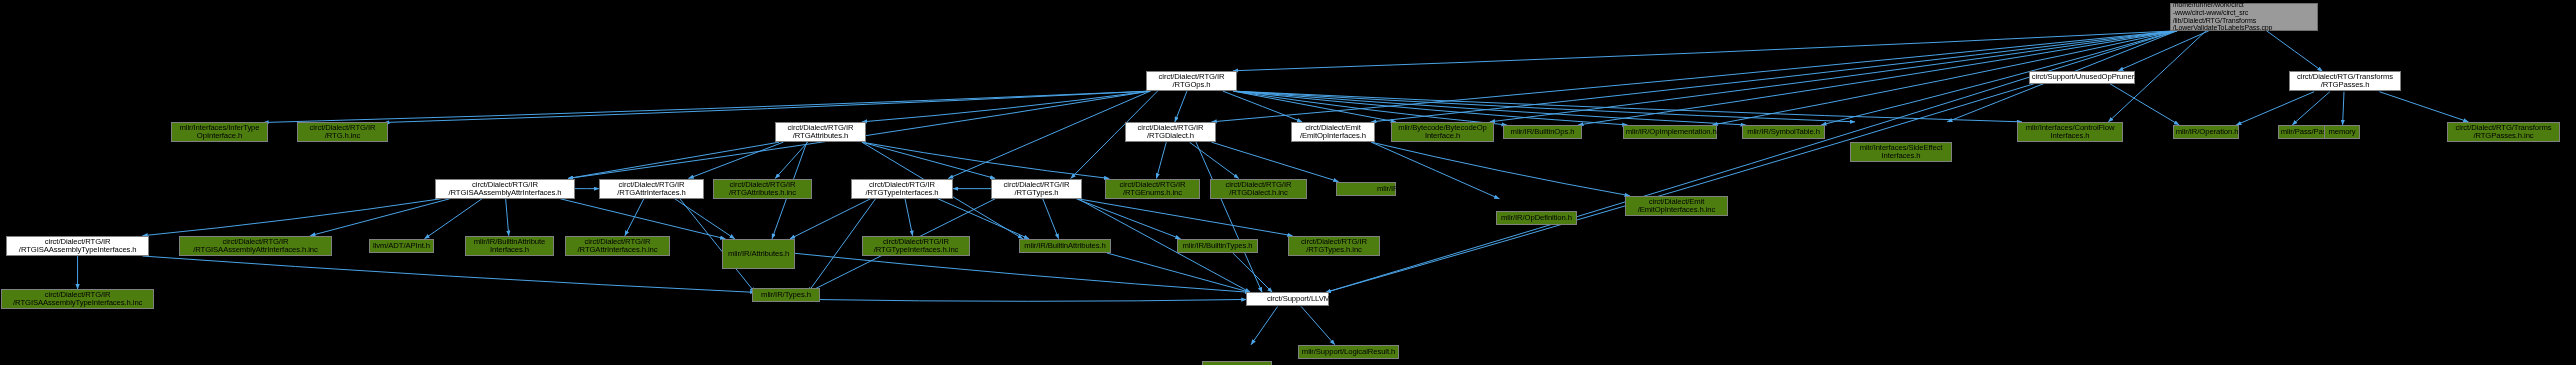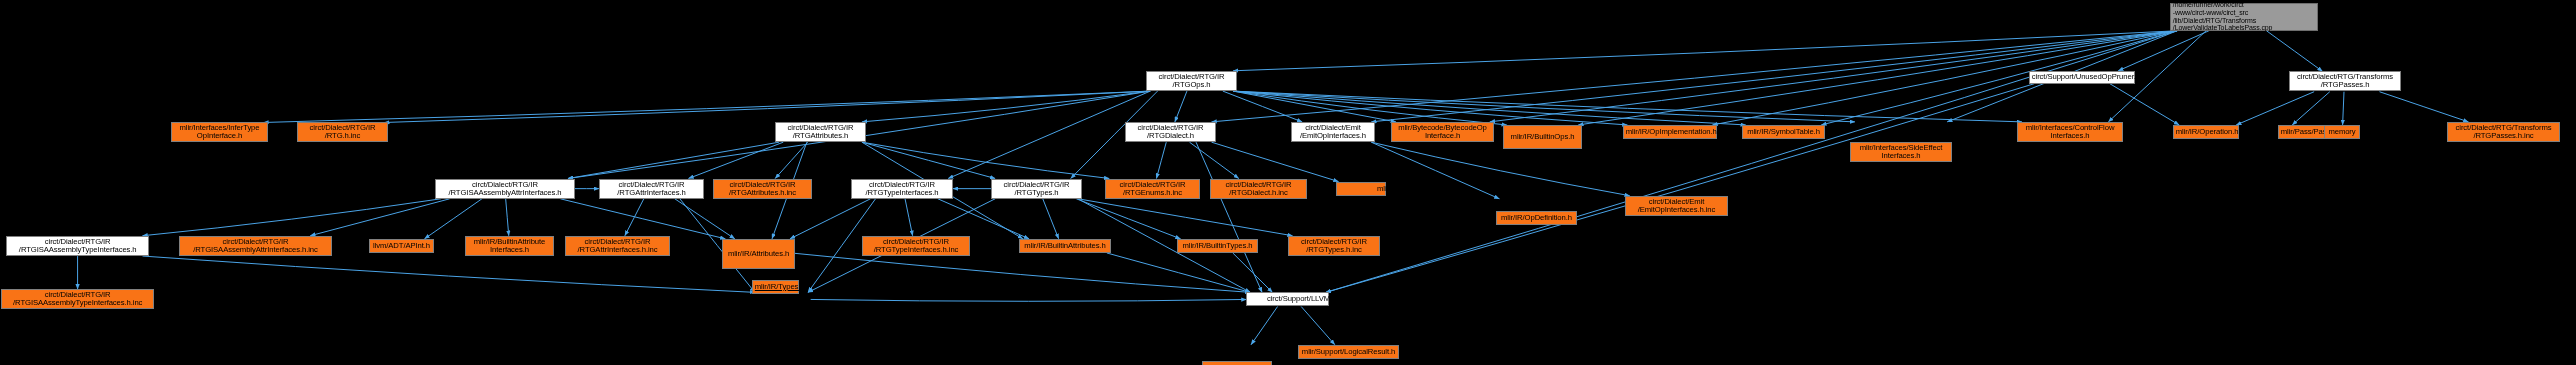--- a/index.html
+++ b/index.html
@@ -34,21 +34,21 @@
     background: #ffffff;
     color: #000000;
     font-size: 7.7px;
     line-height: 1.12;
     letter-spacing: -0.1px;
     padding: 0.6px 1.8px;
     white-space: pre-line;
     z-index: 5;
   }
   .node.ext {
-    background: #f97316;
+    background: #4d7c0f;
   }
   .node.root {
     background: #9a9a9a;
     border: 0.6px solid #6e6e6e;
     font-size: 7px;
     text-align: left;
     justify-content: flex-start;
   }
   .node-label {
     display: block;
@@ -156,21 +156,21 @@
       <div class="node ext" style="left: 297px; top: 122px; width: 91px; height: 20.3px;"><span class="node-label">circt/Dialect/RTG/IR
 /RTG.h.inc</span></div>
       <div class="node" style="left: 775px; top: 122px; width: 91px; height: 20.3px;"><span class="node-label">circt/Dialect/RTG/IR
 /RTGAttributes.h</span></div>
       <div class="node" style="left: 1125px; top: 122px; width: 91px; height: 20.3px;"><span class="node-label">circt/Dialect/RTG/IR
 /RTGDialect.h</span></div>
       <div class="node" style="left: 1291px; top: 122px; width: 84px; height: 20.3px;"><span class="node-label">circt/Dialect/Emit
 /EmitOpInterfaces.h</span></div>
       <div class="node ext" style="left: 1391px; top: 122px; width: 103px; height: 20.3px;"><span class="node-label">mlir/Bytecode/BytecodeOp
 Interface.h</span></div>
-      <div class="node ext" style="left: 1503px; top: 125px; width: 79px; height: 24px;"><span class="node-label">mlir/IR/BuiltinOps.h</span></div>
+      <div class="node ext" style="left: 1503px; top: 125px; width: 79px; height: 14px;"><span class="node-label">mlir/IR/BuiltinOps.h</span></div>
       <div class="node ext" style="left: 1623px; top: 125px; width: 94px; height: 14px;"><span class="node-label">mlir/IR/OpImplementation.h</span></div>
       <div class="node ext" style="left: 1742px; top: 125px; width: 83px; height: 14px;"><span class="node-label">mlir/IR/SymbolTable.h</span></div>
       <div class="node ext" style="left: 1850px; top: 122px; width: 102px; height: 20.3px; margin-top: 20px;"><span class="node-label">mlir/Interfaces/SideEffect
 Interfaces.h</span></div>
       <div class="node ext" style="left: 2017px; top: 122px; width: 106px; height: 20.3px;"><span class="node-label">mlir/Interfaces/ControlFlow
 Interfaces.h</span></div>
       <div class="node ext" style="left: 2173px; top: 125px; width: 66px; height: 14px;"><span class="node-label">mlir/IR/Operation.h</span></div>
       <div class="node ext" style="left: 2250px; top: 125px; width: 55px; height: 14px; margin-left: 28px;"><span class="node-label">mlir/Pass/Pass.h</span></div>
       <div class="node ext" style="left: 2324px; top: 125px; width: 36px; height: 14px;"><span class="node-label">memory</span></div>
       <div class="node ext" style="left: 2447px; top: 122px; width: 113px; height: 20.3px;"><span class="node-label">circt/Dialect/RTG/Transforms
@@ -182,21 +182,21 @@
       <div class="node ext" style="left: 713px; top: 179px; width: 99px; height: 20.3px;"><span class="node-label">circt/Dialect/RTG/IR
 /RTGAttributes.h.inc</span></div>
       <div class="node" style="left: 851px; top: 179px; width: 102px; height: 20.3px;"><span class="node-label">circt/Dialect/RTG/IR
 /RTGTypeInterfaces.h</span></div>
       <div class="node" style="left: 991px; top: 179px; width: 91px; height: 20.3px;"><span class="node-label">circt/Dialect/RTG/IR
 /RTGTypes.h</span></div>
       <div class="node ext" style="left: 1105px; top: 179px; width: 95px; height: 20.3px;"><span class="node-label">circt/Dialect/RTG/IR
 /RTGEnums.h.inc</span></div>
       <div class="node ext" style="left: 1210px; top: 179px; width: 97px; height: 20.3px;"><span class="node-label">circt/Dialect/RTG/IR
 /RTGDialect.h.inc</span></div>
-      <div class="node ext" style="left: 1336px; top: 182px; width: 50px; height: 14px; padding-left: 40px;"><span class="node-label">mlir/IR/Dialect.h</span></div>
+      <div class="node ext" style="left: 1336px; top: 182px; width: 60px; height: 14px; padding-left: 40px;"><span class="node-label">mlir/IR/Dialect.h</span></div>
       <div class="node ext" style="left: 1496px; top: 199px; width: 81px; height: 14px; margin-top: 12px;"><span class="node-label">mlir/IR/OpDefinition.h</span></div>
       <div class="node ext" style="left: 1625px; top: 196px; width: 103px; height: 20.3px;"><span class="node-label">circt/Dialect/Emit
 /EmitOpInterfaces.h.inc</span></div>
       <div class="node" style="left: 6.2px; top: 236px; width: 143px; height: 20.3px;"><span class="node-label">circt/Dialect/RTG/IR
 /RTGISAAssemblyTypeInterfaces.h</span></div>
       <div class="node ext" style="left: 179px; top: 236px; width: 153px; height: 20.3px;"><span class="node-label">circt/Dialect/RTG/IR
 /RTGISAAssemblyAttrInterfaces.h.inc</span></div>
       <div class="node ext" style="left: 369px; top: 239px; width: 65px; height: 14px;"><span class="node-label">llvm/ADT/APInt.h</span></div>
       <div class="node ext" style="left: 465px; top: 236px; width: 89px; height: 20.3px;"><span class="node-label">mlir/IR/BuiltinAttribute
 Interfaces.h</span></div>
@@ -204,19 +204,19 @@
 /RTGAttrInterfaces.h.inc</span></div>
       <div class="node ext" style="left: 722px; top: 239px; width: 73px; height: 30px;"><span class="node-label">mlir/IR/Attributes.h</span></div>
       <div class="node ext" style="left: 862px; top: 236px; width: 108px; height: 20.3px;"><span class="node-label">circt/Dialect/RTG/IR
 /RTGTypeInterfaces.h.inc</span></div>
       <div class="node ext" style="left: 1019px; top: 239px; width: 92px; height: 14px;"><span class="node-label">mlir/IR/BuiltinAttributes.h</span></div>
       <div class="node ext" style="left: 1177px; top: 239px; width: 81px; height: 14px;"><span class="node-label">mlir/IR/BuiltinTypes.h</span></div>
       <div class="node ext" style="left: 1288px; top: 236px; width: 92px; height: 20.3px;"><span class="node-label">circt/Dialect/RTG/IR
 /RTGTypes.h.inc</span></div>
       <div class="node ext" style="left: 1.2px; top: 289px; width: 153px; height: 20.3px;"><span class="node-label">circt/Dialect/RTG/IR
 /RTGISAAssemblyTypeInterfaces.h.inc</span></div>
-      <div class="node ext" style="left: 752px; top: 280px; width: 47px; height: 14px; text-decoration: underline;"><span class="node-label">mlir/IR/Types.h</span></div>
+      <div class="node ext" style="left: 752px; top: 288px; width: 68px; height: 14px;"><span class="node-label">mlir/IR/Types.h</span></div>
       <div class="node" style="left: 1246px; top: 292px; width: 83px; height: 14px; padding-left: 20px;"><span class="node-label">circt/Support/LLVM.h</span></div>
       <div class="node ext" style="left: 1202px; top: 345px; width: 70px; height: 14px; margin-top: 16px;"><span class="node-label">mlir/Support/LLVM.h</span></div>
       <div class="node ext" style="left: 1298px; top: 345px; width: 101px; height: 14px;"><span class="node-label">mlir/Support/LogicalResult.h</span></div>
     </div>
 </div>
 
 
 </body></html>

